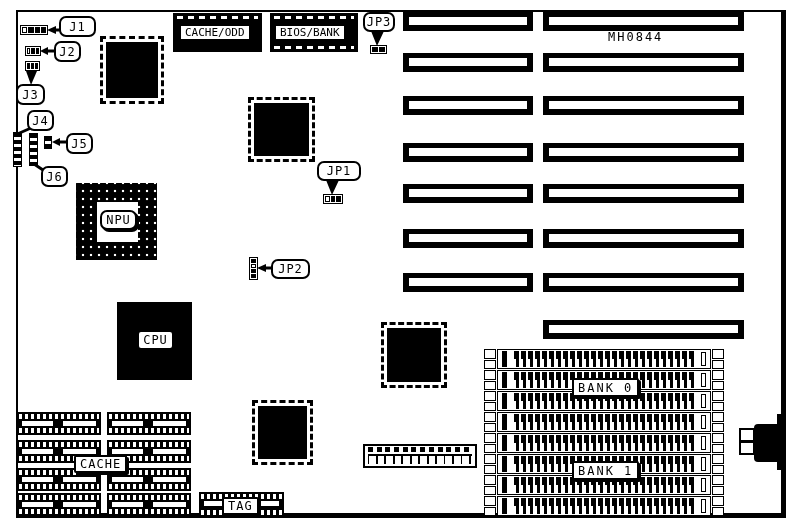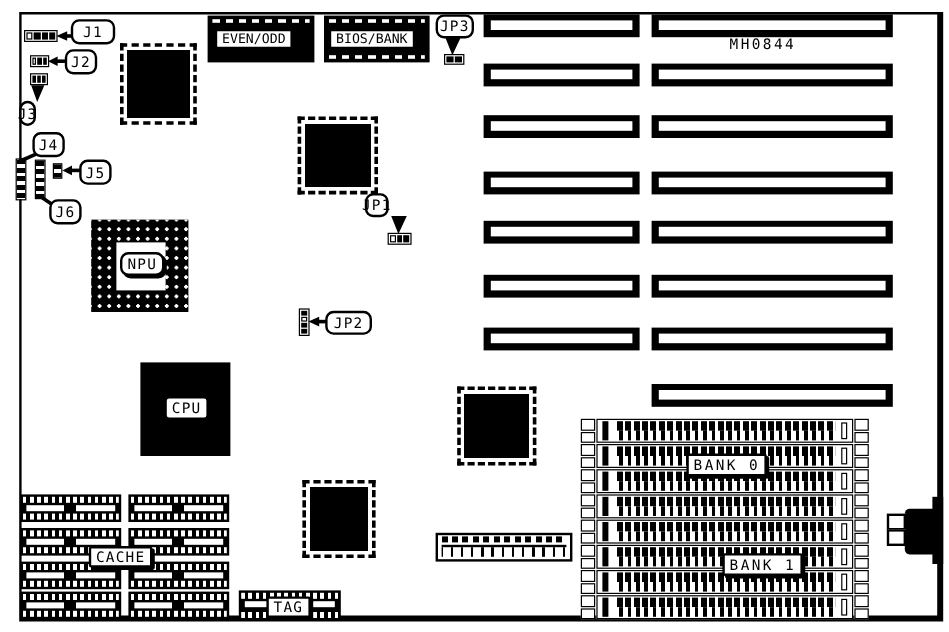--- a/index.html
+++ b/index.html
@@ -114,48 +114,48 @@
       <i></i>
       <i></i>
     </div>
   <div class="clabel" style="left:54px;top:41px;width:27px;height:21px">J2</div>
 
   <div class="jmp" style="left:25px;top:61px;width:15px;height:10px">
       <i></i>
       <i></i>
       <i></i>
     </div>
-  <div class="clabel" style="left:16px;top:84px;width:14px;height:21px">J3</div>
+  <div class="clabel" style="left:16px;top:84px;width:29px;height:21px">J3</div>
 
   <div class="clabel" style="left:27px;top:110px;width:27px;height:21px">J4</div>
   <div class="hdrv" style="left:13px;top:132px;width:9px;height:35px"></div>
 
   <div class="hdrv" style="left:44px;top:136px;width:8px;height:13px"></div>
   <div class="clabel" style="left:66px;top:133px;width:27px;height:21px">J5</div>
 
   <div class="hdrv" style="left:29px;top:133px;width:9px;height:33px"></div>
   <div class="clabel" style="left:41px;top:166px;width:27px;height:21px">J6</div>
 
   <div class="qfp" style="left:100px;top:36px;width:64px;height:68px"></div>
   <div class="qfp" style="left:248px;top:97px;width:67px;height:65px"></div>
   <div class="qfp" style="left:381px;top:322px;width:66px;height:66px"></div>
   <div class="qfp" style="left:252px;top:400px;width:61px;height:65px"></div>
 
   <div class="bios" style="left:173px;top:13px;width:89px;height:39px"></div>
-  <div class="blabel" style="left:179px;top:24px;height:17px;font-size:11px;letter-spacing:0;box-shadow:1px 1px 0 #000">EVEN/ODD</div>
+  <div class="blabel" style="left:179px;top:24px;height:17px;font-size:11px;letter-spacing:0;box-shadow:1px 1px 0 #000">CACHE/ODD</div>
   <div class="bios dash-bottom" style="left:270px;top:13px;width:88px;height:39px"></div>
   <div class="blabel" style="left:274px;top:24px;height:17px;font-size:11px;letter-spacing:0;box-shadow:1px 1px 0 #000">BIOS/BANK</div>
 
   <div class="clabel" style="left:363px;top:12px;width:32px;height:20px">JP3</div>
   <div class="jmp" style="left:370px;top:45px;width:17px;height:9px">
       <i></i>
       <i></i>
     </div>
 
-  <div class="clabel" style="left:304px;top:161px;width:20px;height:20px">JP1</div>
+  <div class="clabel" style="left:317px;top:161px;width:44px;height:20px">JP1</div>
   <div class="jmp" style="left:323px;top:194px;width:20px;height:10px">
       <i class="open"></i>
       <i></i>
       <i></i>
     </div>
 
   <div class="jmp v" style="left:249px;top:257px;width:9px;height:23px">
       <i></i>
       <i class="open"></i>
       <i></i>
@@ -326,21 +326,21 @@
         </div>
         <i class="latchr"></i>
       </div>
       <div class="capr">
         <i class="cap-cell"></i>
         <i class="cap-cell"></i>
       </div>
     </div>
 
   <div class="blabel" style="left:572px;top:378px;height:19px">BANK 0</div>
-  <div class="blabel" style="left:602px;top:461px;height:19px">BANK 1</div>
+  <div class="blabel" style="left:572px;top:461px;height:19px">BANK 1</div>
 
   <div class="dip" style="left:17px;top:412px;width:84px;height:23px">
       <i class="bars"></i>
     </div>
   <div class="dip" style="left:107px;top:412px;width:84px;height:23px">
       <i class="bars"></i>
     </div>
   <div class="dip" style="left:17px;top:440px;width:84px;height:23px">
       <i class="bars"></i>
     </div>

